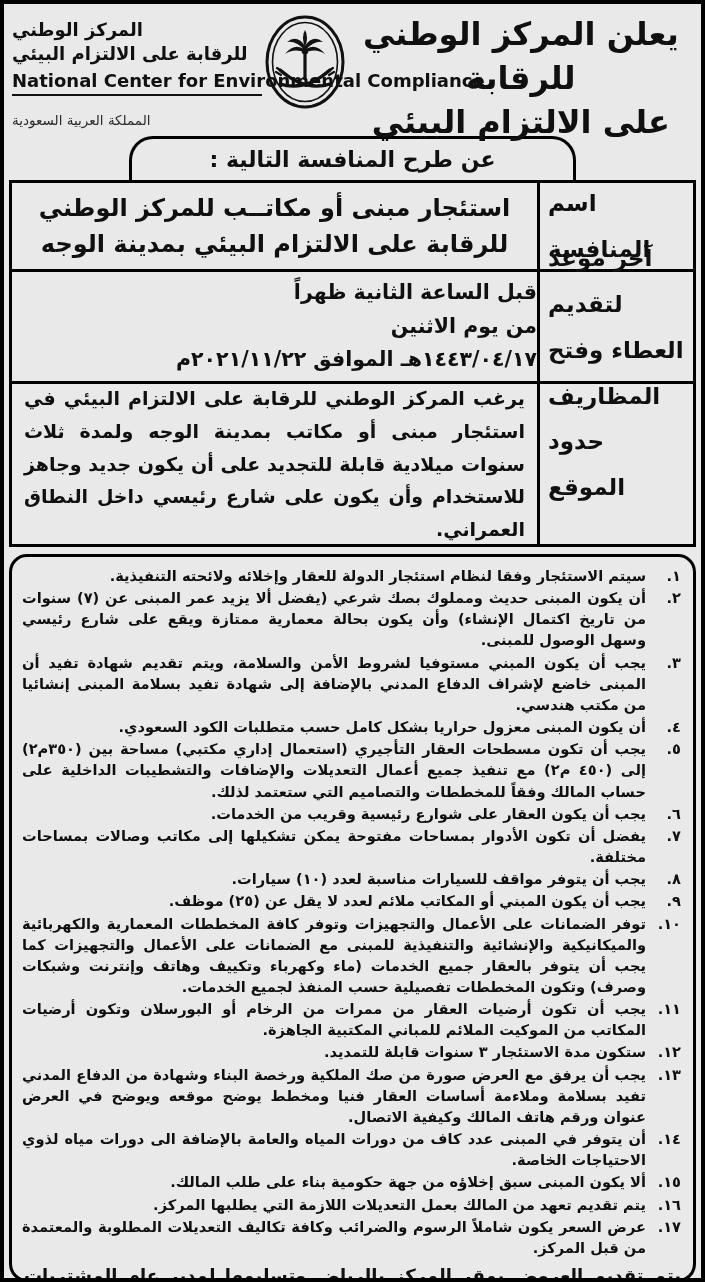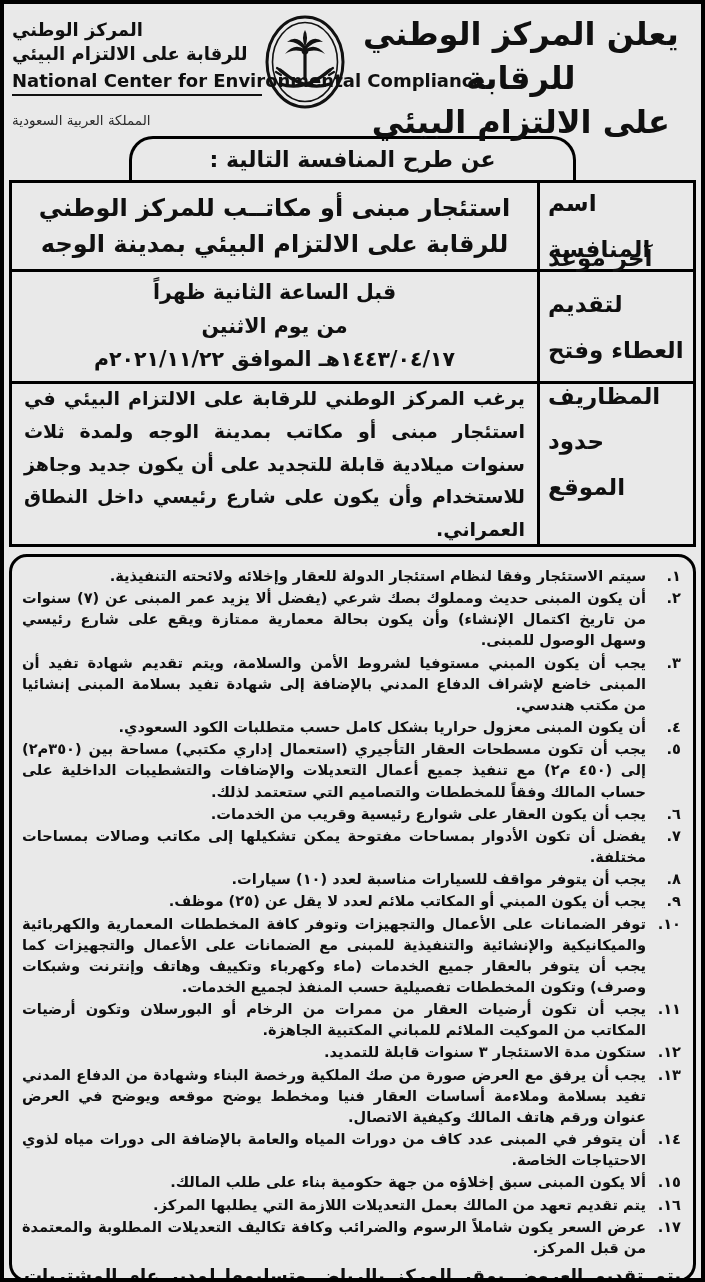--- a/index.html
+++ b/index.html
@@ -75,21 +75,21 @@
     text-align: left;
     font-size: 23px; font-weight: bold;
     line-height: 2.0;
     padding: 0 8px;
   }
   .tvalue { flex: 1; display: flex; flex-direction: column; justify-content: center; }
   .row-name  { height: 86px; }
   .row-date  { height: 112px; }
   .row-scope { height: 163px; }
   .row-name .tvalue { font-size: 24px; font-weight: bold; text-align: center; line-height: 1.5; padding: 0 14px; }
-  .row-date .tvalue { font-size: 20.5px; font-weight: bold; text-align: center; line-height: 1.65; border-radius: 20px; }
+  .row-date .tvalue { font-size: 20.5px; font-weight: bold; line-height: 1.65; border-radius: 20px; }
   .row-scope .tvalue { font-size: 19px; font-weight: bold; text-align: justify; line-height: 1.72; padding: 0 12px; }
 
   
   .cond-box {
     margin: 7px 5px 0 5px;
     height: 728px;
     border: 3px solid #000;
     border-radius: 18px;
     padding: 8px 10px 0 10px;
     overflow: hidden;

